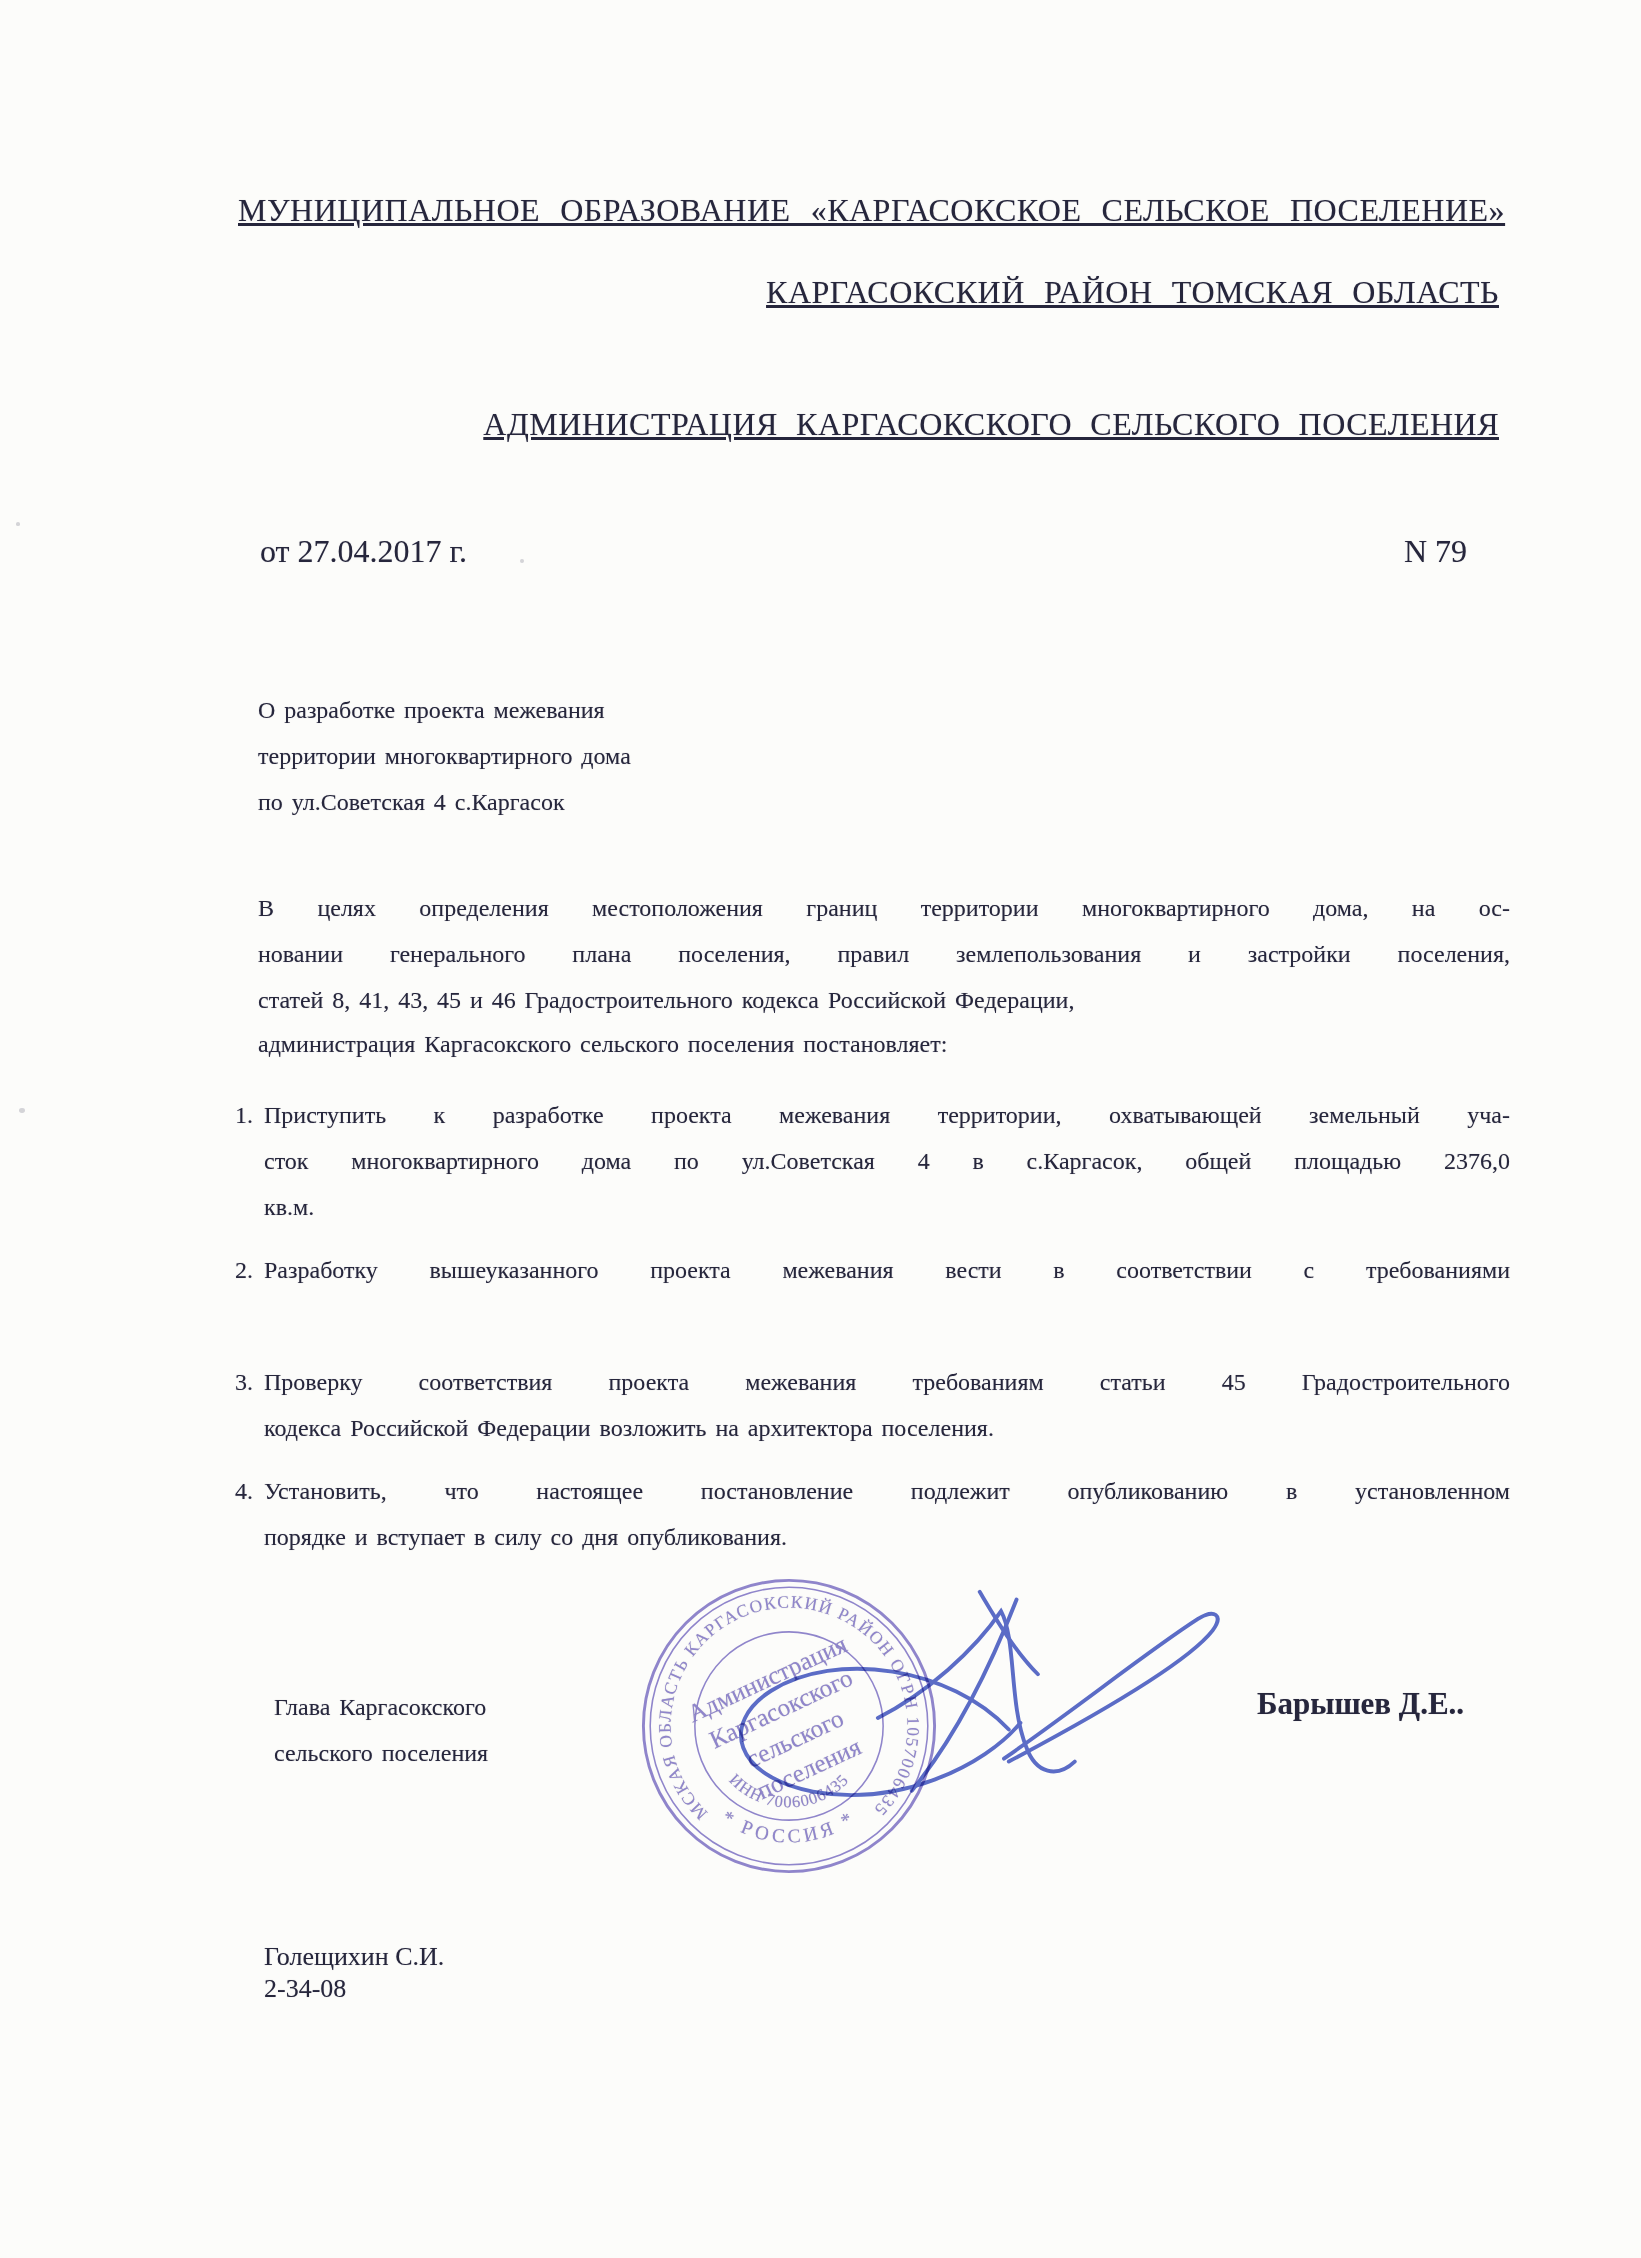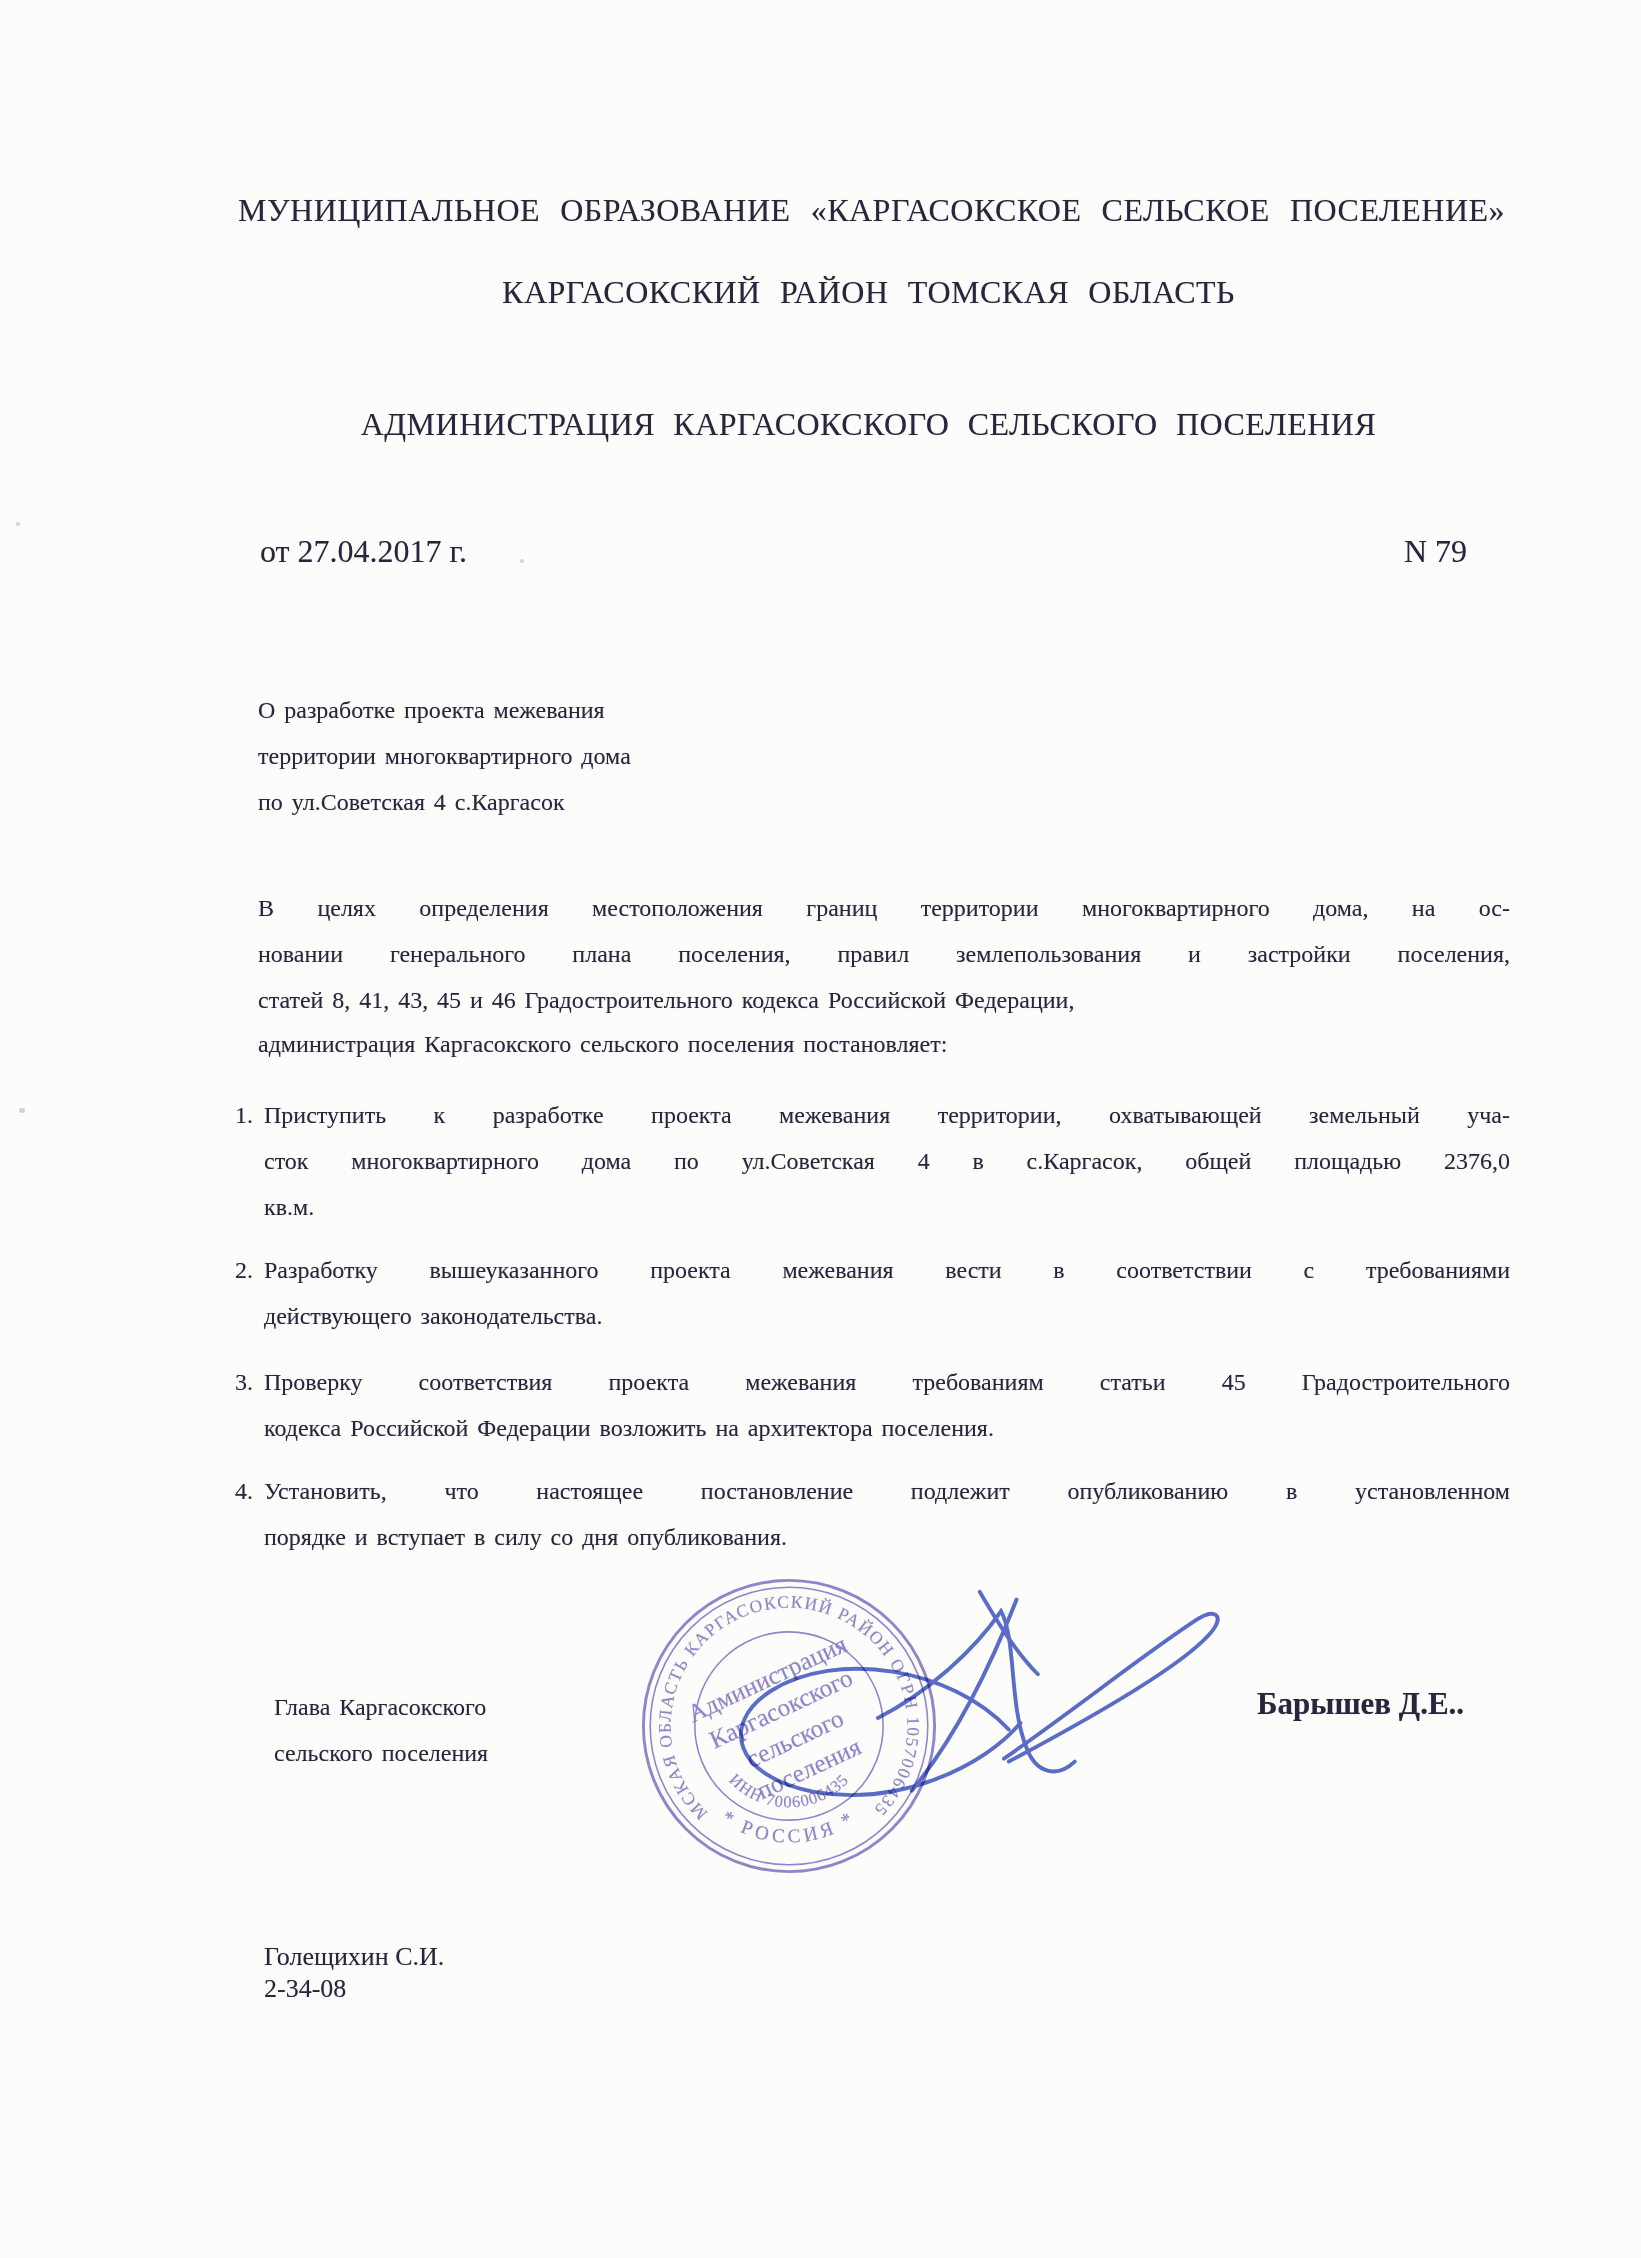--- a/index.html
+++ b/index.html
@@ -10,21 +10,21 @@
     background:#fcfcfa;
     overflow:hidden;
     font-family:"Liberation Serif","DejaVu Serif",serif;
     color:#26263c;
     text-shadow:0 0 1px rgba(38,38,60,.30);
   }
   .abs{position:absolute;white-space:nowrap;}
   
   .hdr{
     position:absolute;left:238px;width:1261px;
-    text-align:center;font-size:32px;letter-spacing:0.5px;white-space:nowrap;
+    text-align:right;font-size:32px;letter-spacing:0.5px;white-space:nowrap;text-decoration:underline;
   }
   .hdr.l1{top:192px;word-spacing:11.6px;}
   .hdr.l2{top:274px;word-spacing:10.7px;}
   .hdr.l3{top:386px;word-spacing:9.7px;margin-top:20px;}
   .hdr.l4{top:472px;}
   .dateline{top:533px;left:260px;font-size:32px;}
   .numline{top:533px;left:1404px;font-size:32px;}
   
   .bodytxt{font-size:24px;line-height:46px;word-spacing:2.9px;}
   .subject{top:687px;left:258px;width:970px;}
@@ -79,21 +79,20 @@
     <span class="inum">1.</span><div class="ilines">
       <div class="line j">Приступить к разработке проекта межевания территории, охватывающей земельный уча-</div>
       <div class="line j">сток многоквартирного дома по ул.Советская 4 в с.Каргасок, общей площадью 2376,0</div>
       <div class="line">кв.м.</div>
     </div>
   </div>
 
   <div class="item bodytxt i2">
     <span class="inum">2.</span><div class="ilines">
       <div class="line j">Разработку вышеуказанного проекта межевания вести в соответствии с требованиями</div>
-      <div class="line">действующего законодательства.</div>
     </div>
   </div>
 
   <div class="item bodytxt i3">
     <span class="inum">3.</span><div class="ilines">
       <div class="line j">Проверку соответствия проекта межевания требованиям статьи 45 Градостроительного</div>
       <div class="line">кодекса Российской Федерации возложить на архитектора поселения.</div>
     </div>
   </div>
 

